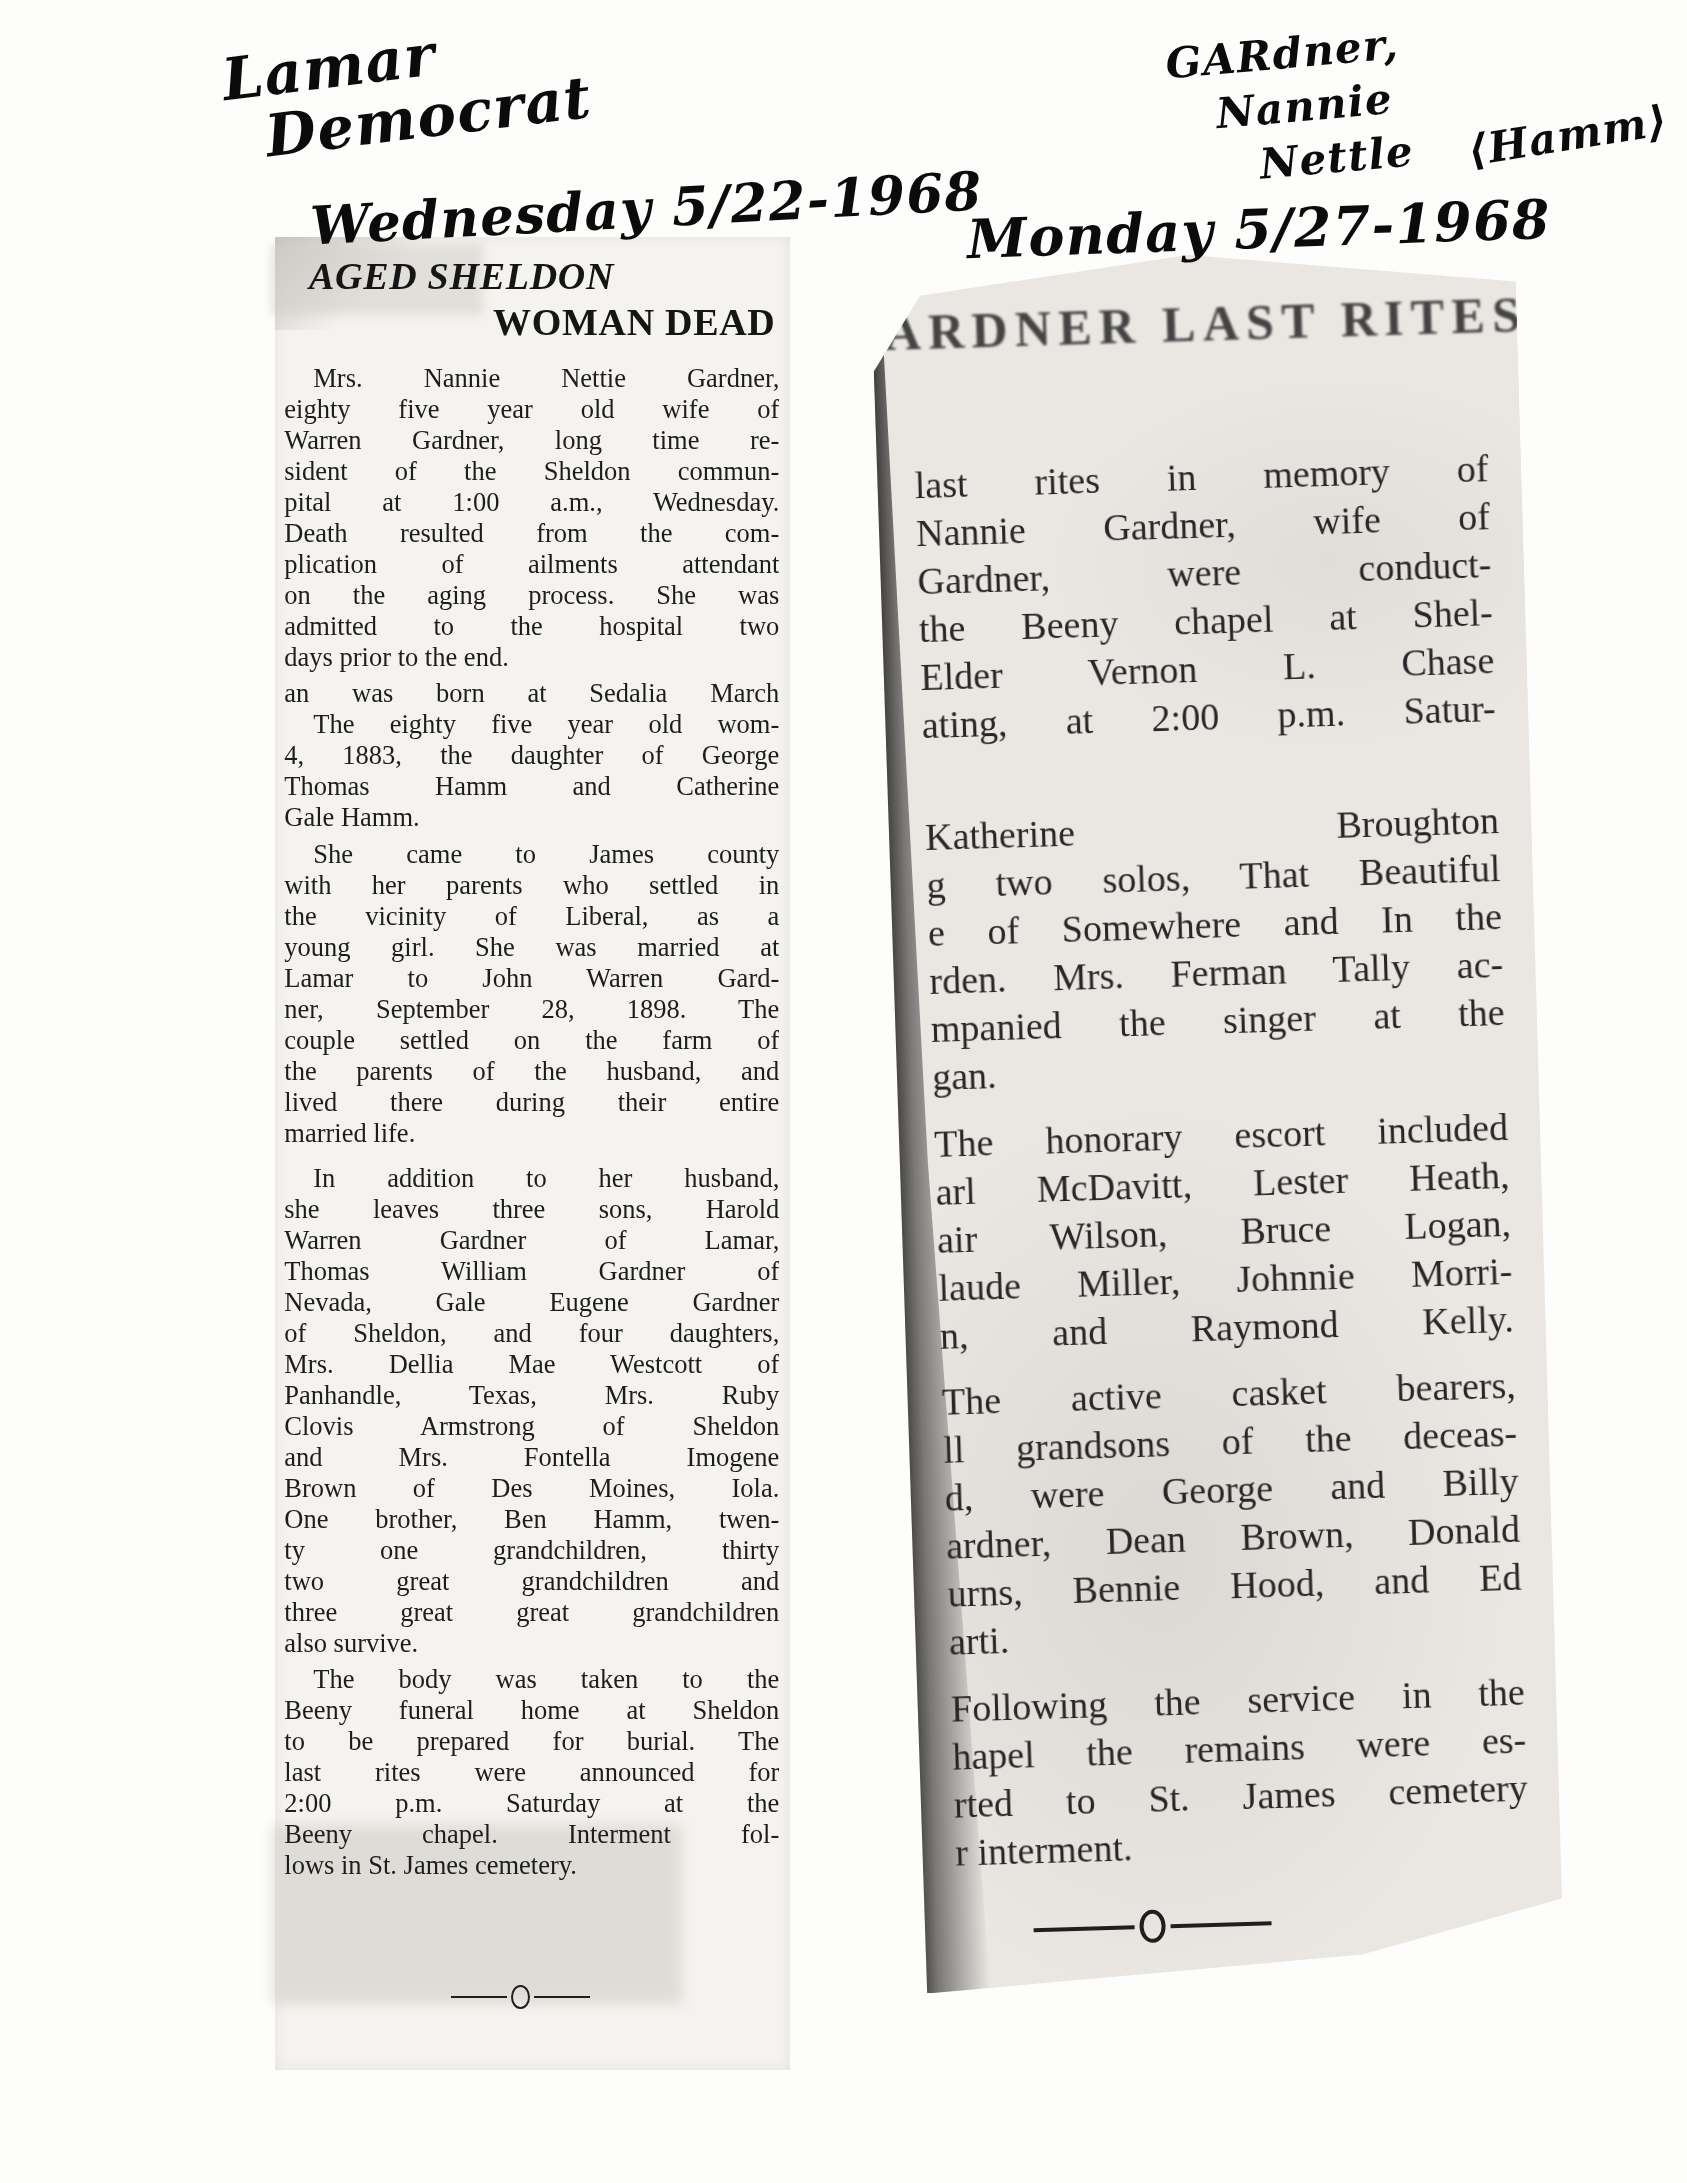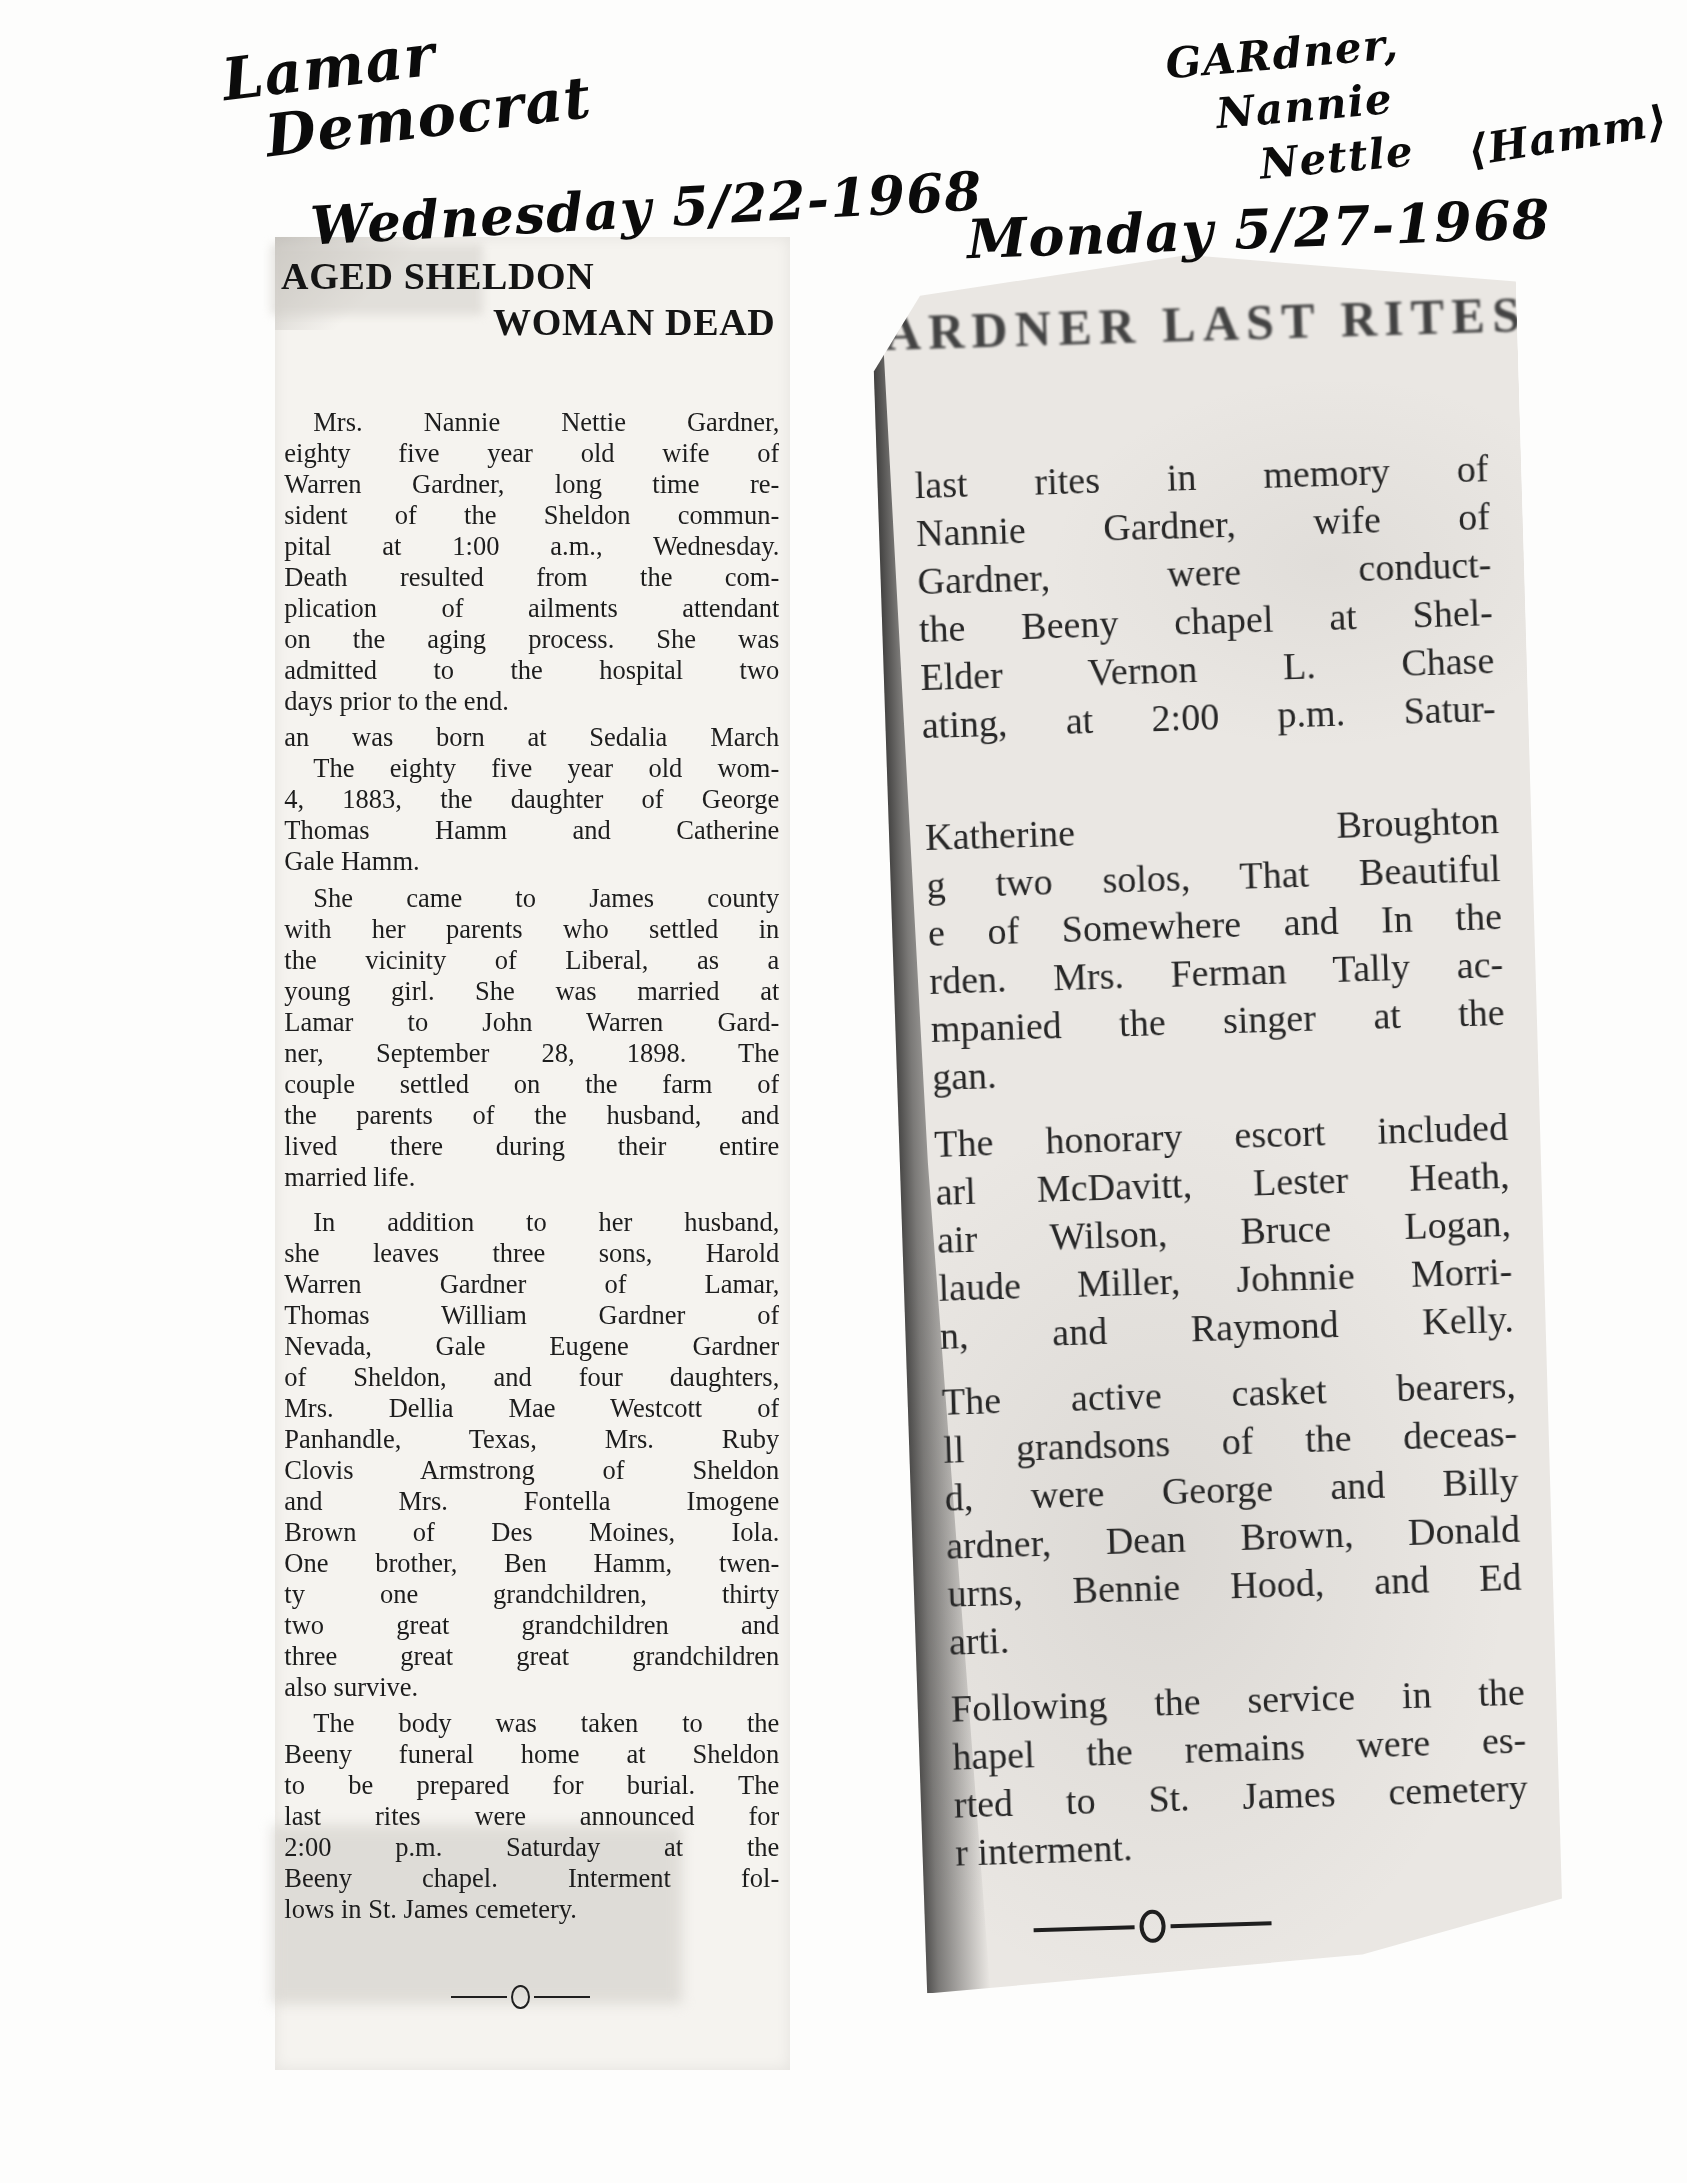--- a/index.html
+++ b/index.html
@@ -37,26 +37,26 @@
     background:linear-gradient(135deg,#c7c4bf 0%, rgba(199,196,191,0) 55%);
   }
   .clip-left .headline-smudge {
     position:absolute; left:-4px; top:6.6px; width:212px; height:71px;
     background:#d2cfc9; opacity:.55; filter:blur(4.6px);
   }
   .hl1, .hl2 {
     position:absolute; font-weight:700; font-size:38px; color:#151515;
     letter-spacing:0.7px; white-space:nowrap;
   }
-  .hl1 { left:6px;  top:17px; }
+  .hl1 { left:34px;  top:17px;font-style:italic; }
   .hl2 { left:218px; top:63px; }
 
   .body-left {
     position:absolute; left:9.3px; top:126px; width:495px;
-    font-size:26.5px; line-height:31px; color:#1d1d1d;margin-top:44px;
+    font-size:26.5px; line-height:31px; color:#1d1d1d;
   }
   .body-left .para { margin-bottom:5.3px; }
   .body-left .para:nth-child(4) { margin-top:14.6px; }
 
   .line { white-space:nowrap; overflow:hidden; }
   .line.jl { white-space:normal; text-align:justify; text-align-last:justify; }
   .line.ind { text-indent:29px; }
 
   .bottom-smudge {
     position:absolute; left:-2.6px; top:1588px; width:410px; height:179px;

